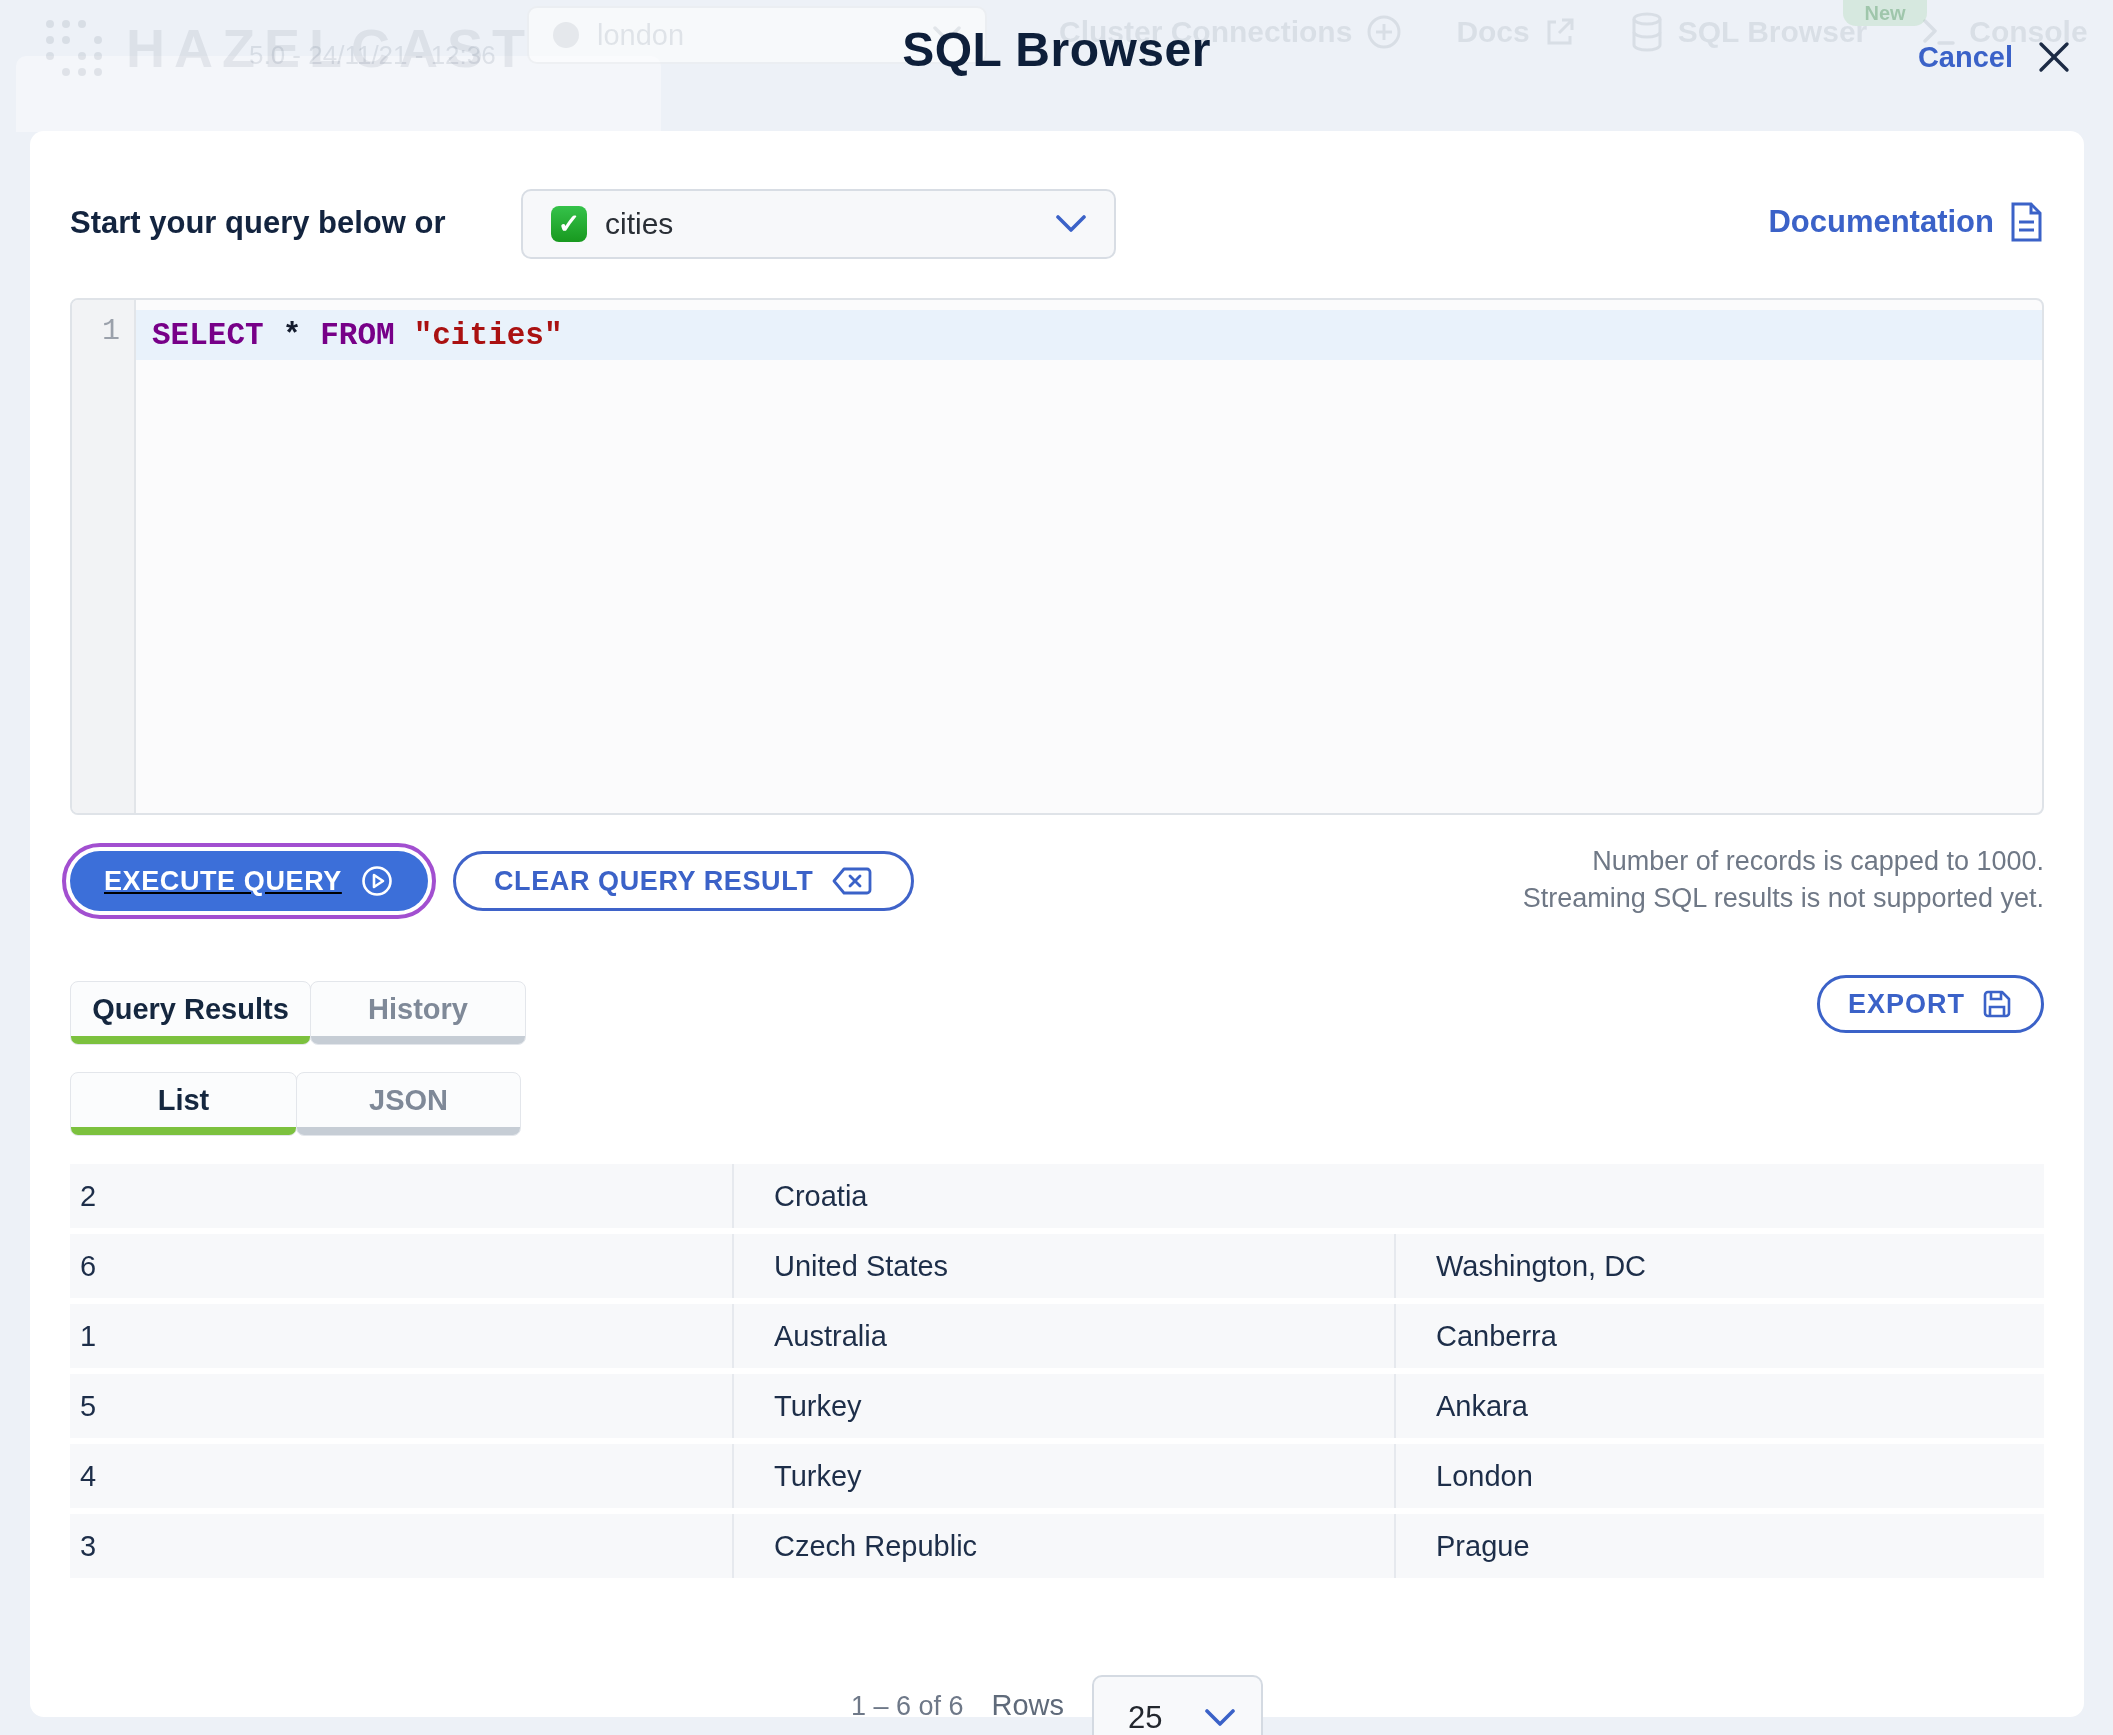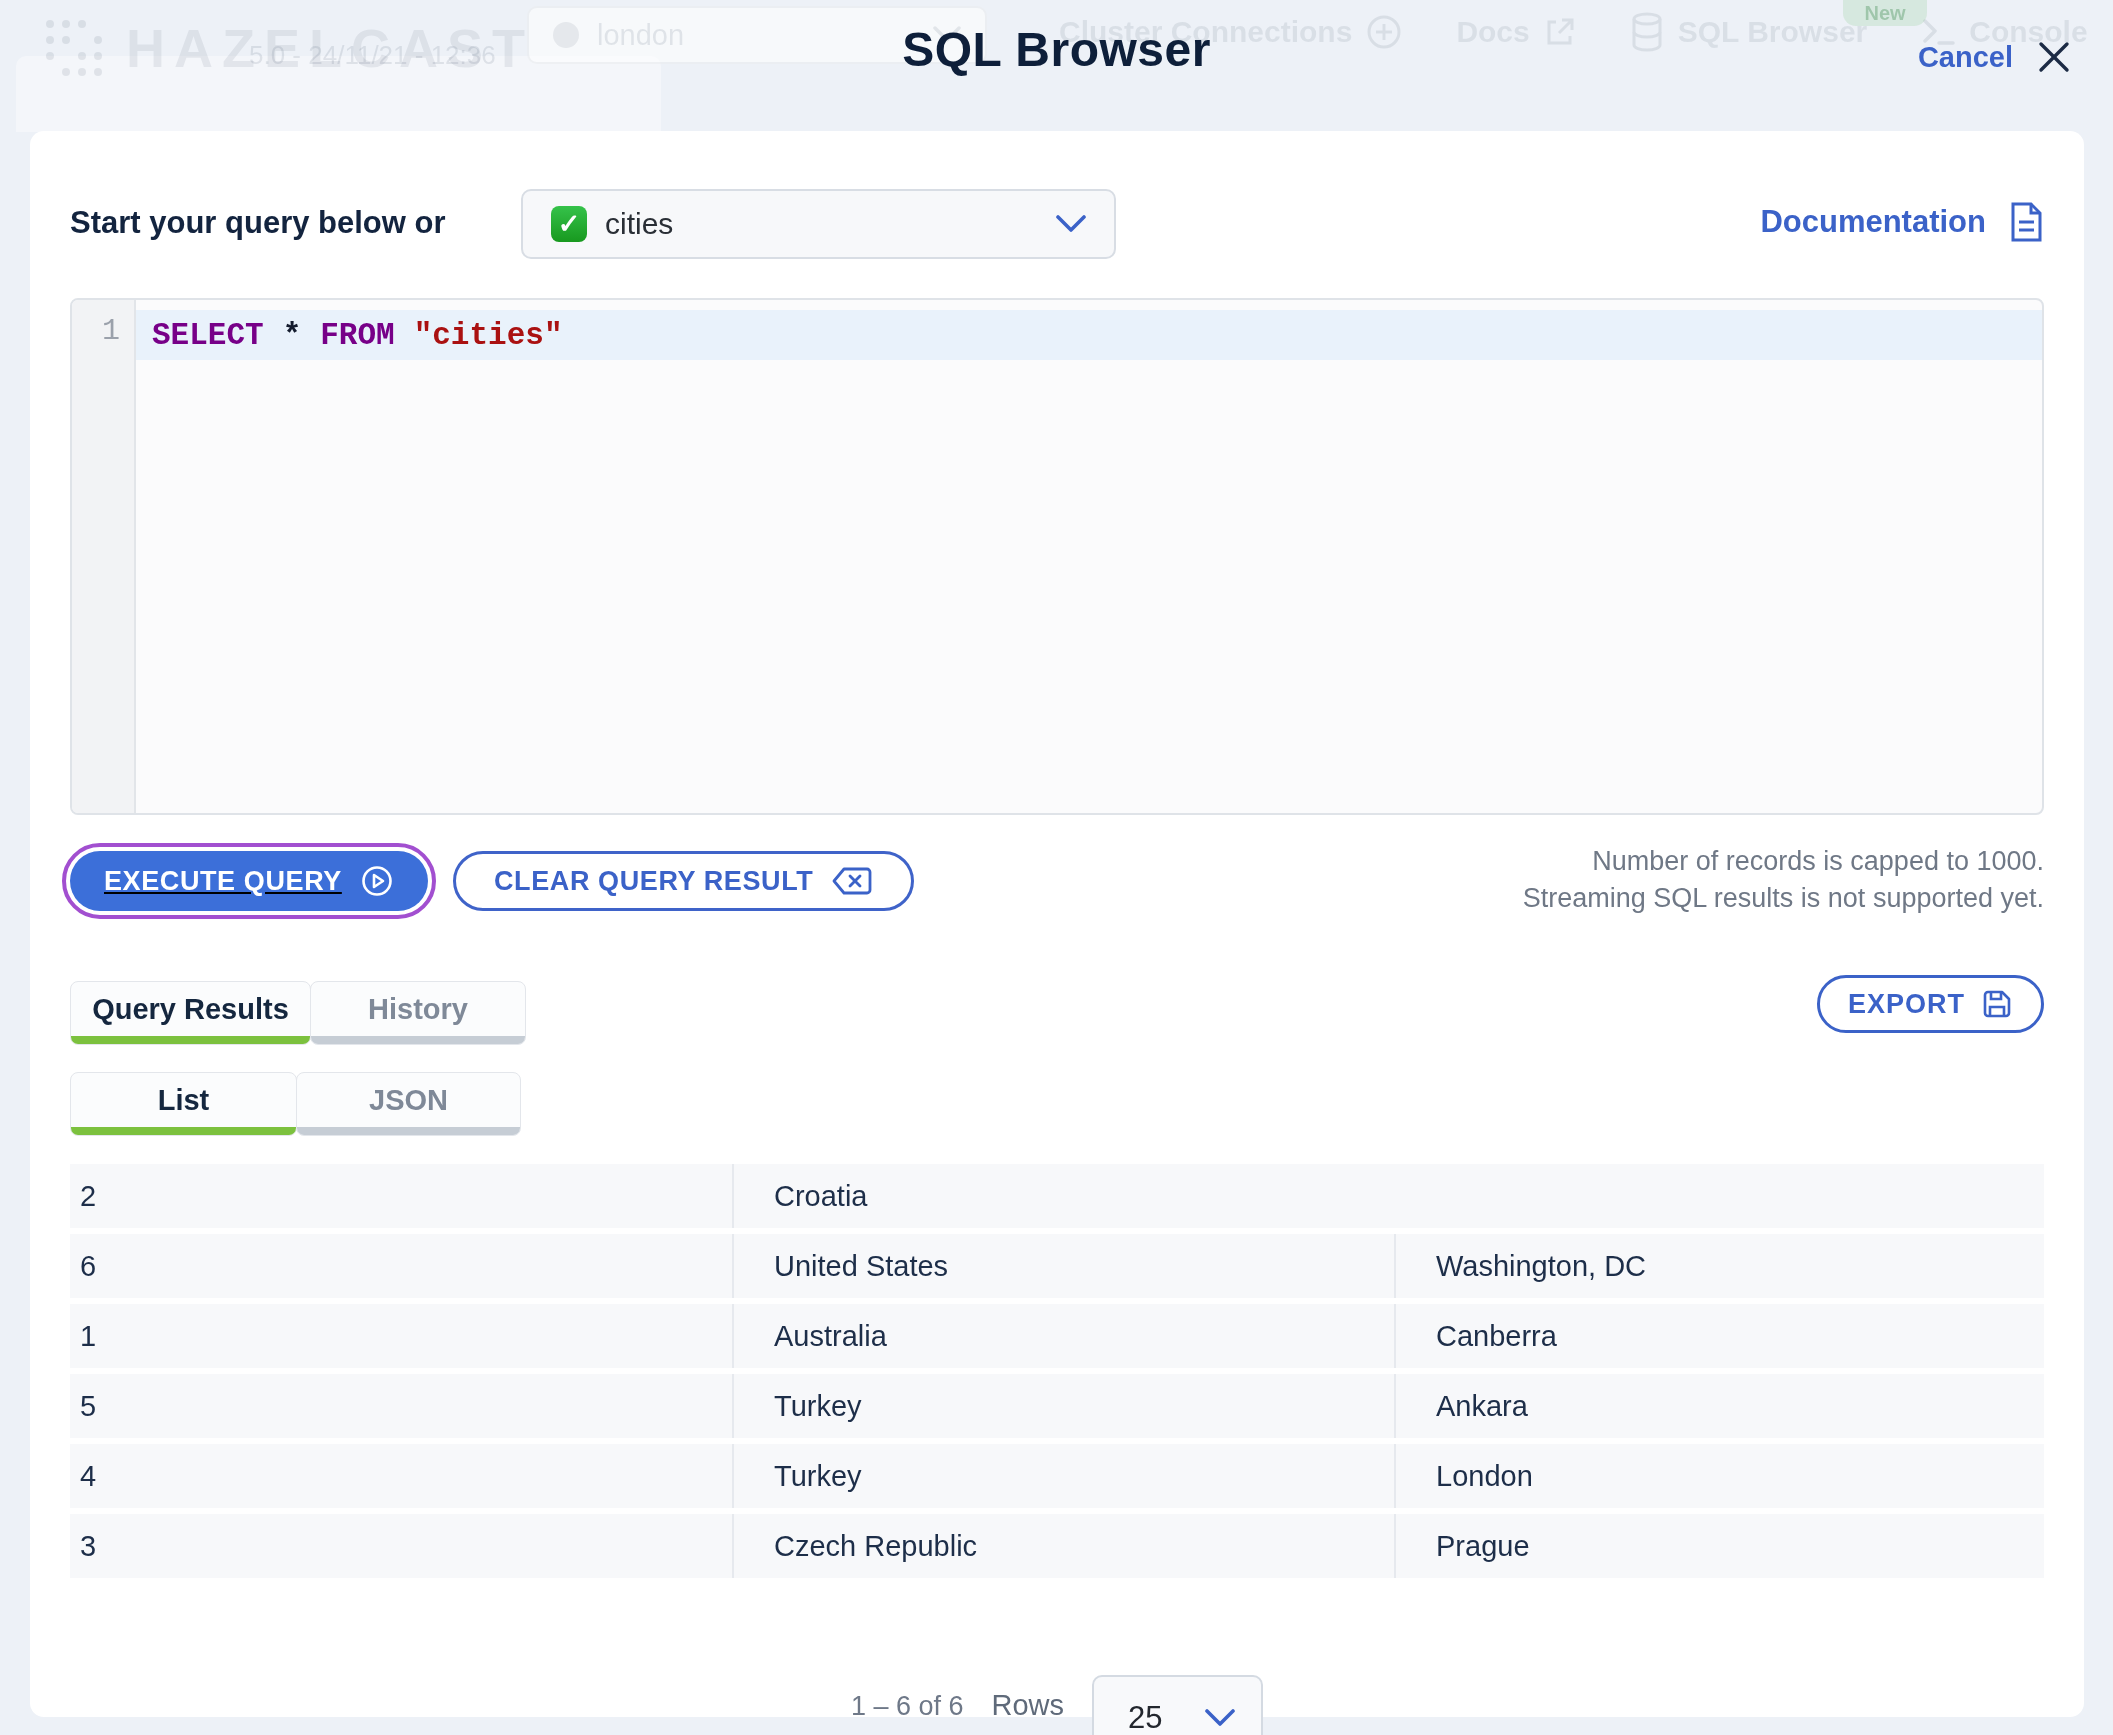--- a/index.html
+++ b/index.html
@@ -30,21 +30,21 @@
   .card { position: absolute; left: 30px; top: 131px; width: 2054px; height: 1586px; background: #ffffff; border-radius: 14px; }
   .corner-mask { position: absolute; top: 1717px; height: 18px; background: #edf1f7; }
   .corner-mask.left { left: 0; width: 637px; }
   .corner-mask.right { left: 1900px; width: 213px; }
 
   
   .prompt { position: absolute; left: 40px; top: 74px; font-size: 31px; font-weight: 700; color: #13243f; }
   .map-select { position: absolute; left: 491px; top: 58px; width: 595px; height: 70px; background: #f7f8fa; border: 2px solid #d8dde4; border-radius: 10px; display: flex; align-items: center; padding: 0 28px; gap: 18px; cursor: pointer; }
   .check-emoji { width: 36px; height: 36px; border-radius: 8px; background: linear-gradient(#35c24a, #18991f); color: #fff; font-size: 27px; font-weight: 700; display: flex; align-items: center; justify-content: center; }
   .map-select-label { font-size: 30px; color: #2a2f36; flex: 1; }
-  .doc-link { position: absolute; right: 40px; top: 70px; display: flex; align-items: center; gap: 22px; color: #3b62c8; font-size: 31px; font-weight: 600; cursor: pointer; }
+  .doc-link { position: absolute; right: 40px; top: 70px; display: flex; align-items: center; gap: 14px; color: #3b62c8; font-size: 31px; font-weight: 600; cursor: pointer; }
 
   
   .editor { position: absolute; left: 40px; top: 167px; width: 1974px; height: 517px; border: 2px solid #dfe3e8; border-radius: 8px; background: #fbfbfc; display: flex; overflow: hidden; }
   .gutter { width: 64px; background: #f2f3f5; border-right: 2px solid #e2e5e9; padding-top: 14px; }
   .lineno { font-family: "Liberation Mono", "DejaVu Sans Mono", monospace; font-size: 30px; color: #9ba1ab; text-align: right; padding-right: 14px; }
   .code-area { flex: 1; padding-top: 10px; }
   .active-line { height: 50px; background: #e9f2fb; display: flex; align-items: center; padding-left: 16px; gap: 19px; font-family: "Liberation Mono", "DejaVu Sans Mono", monospace; font-size: 31px; font-weight: 600; }
   .tok-kw { color: #770088; }
   .tok-op { color: #141c2e; }
   .tok-str { color: #aa1111; }

